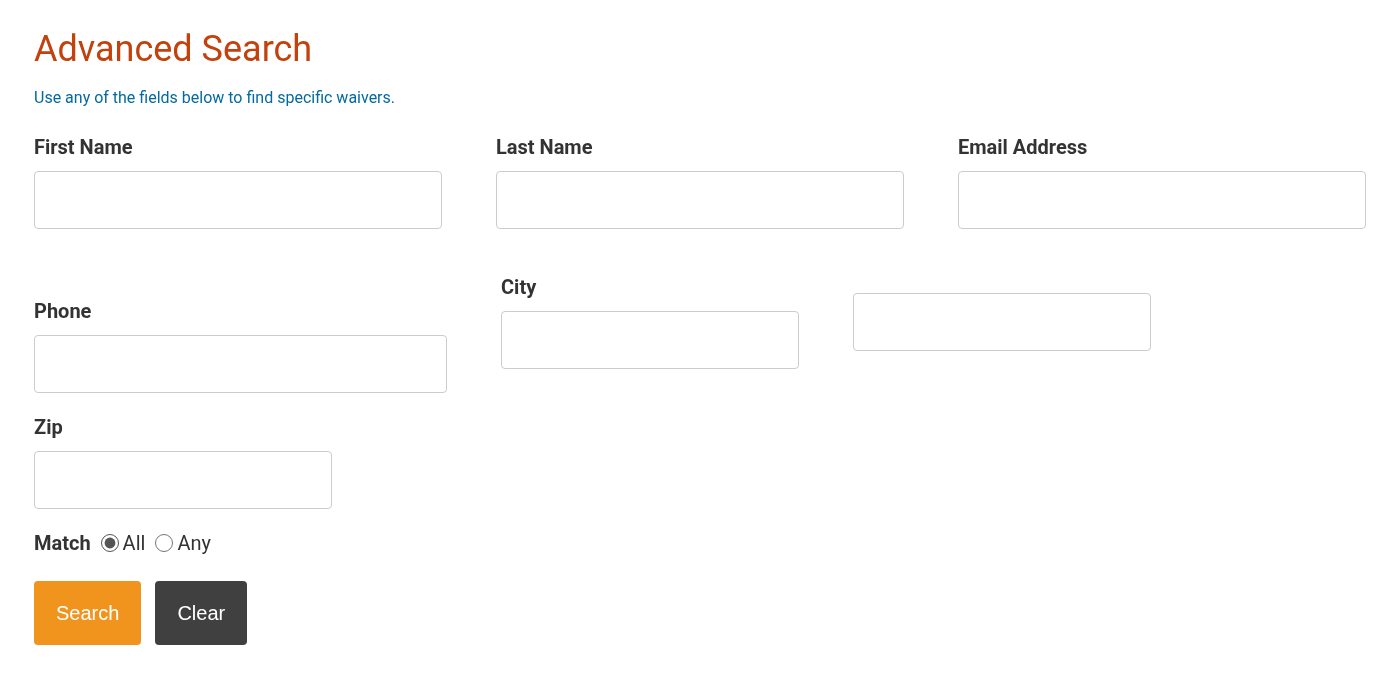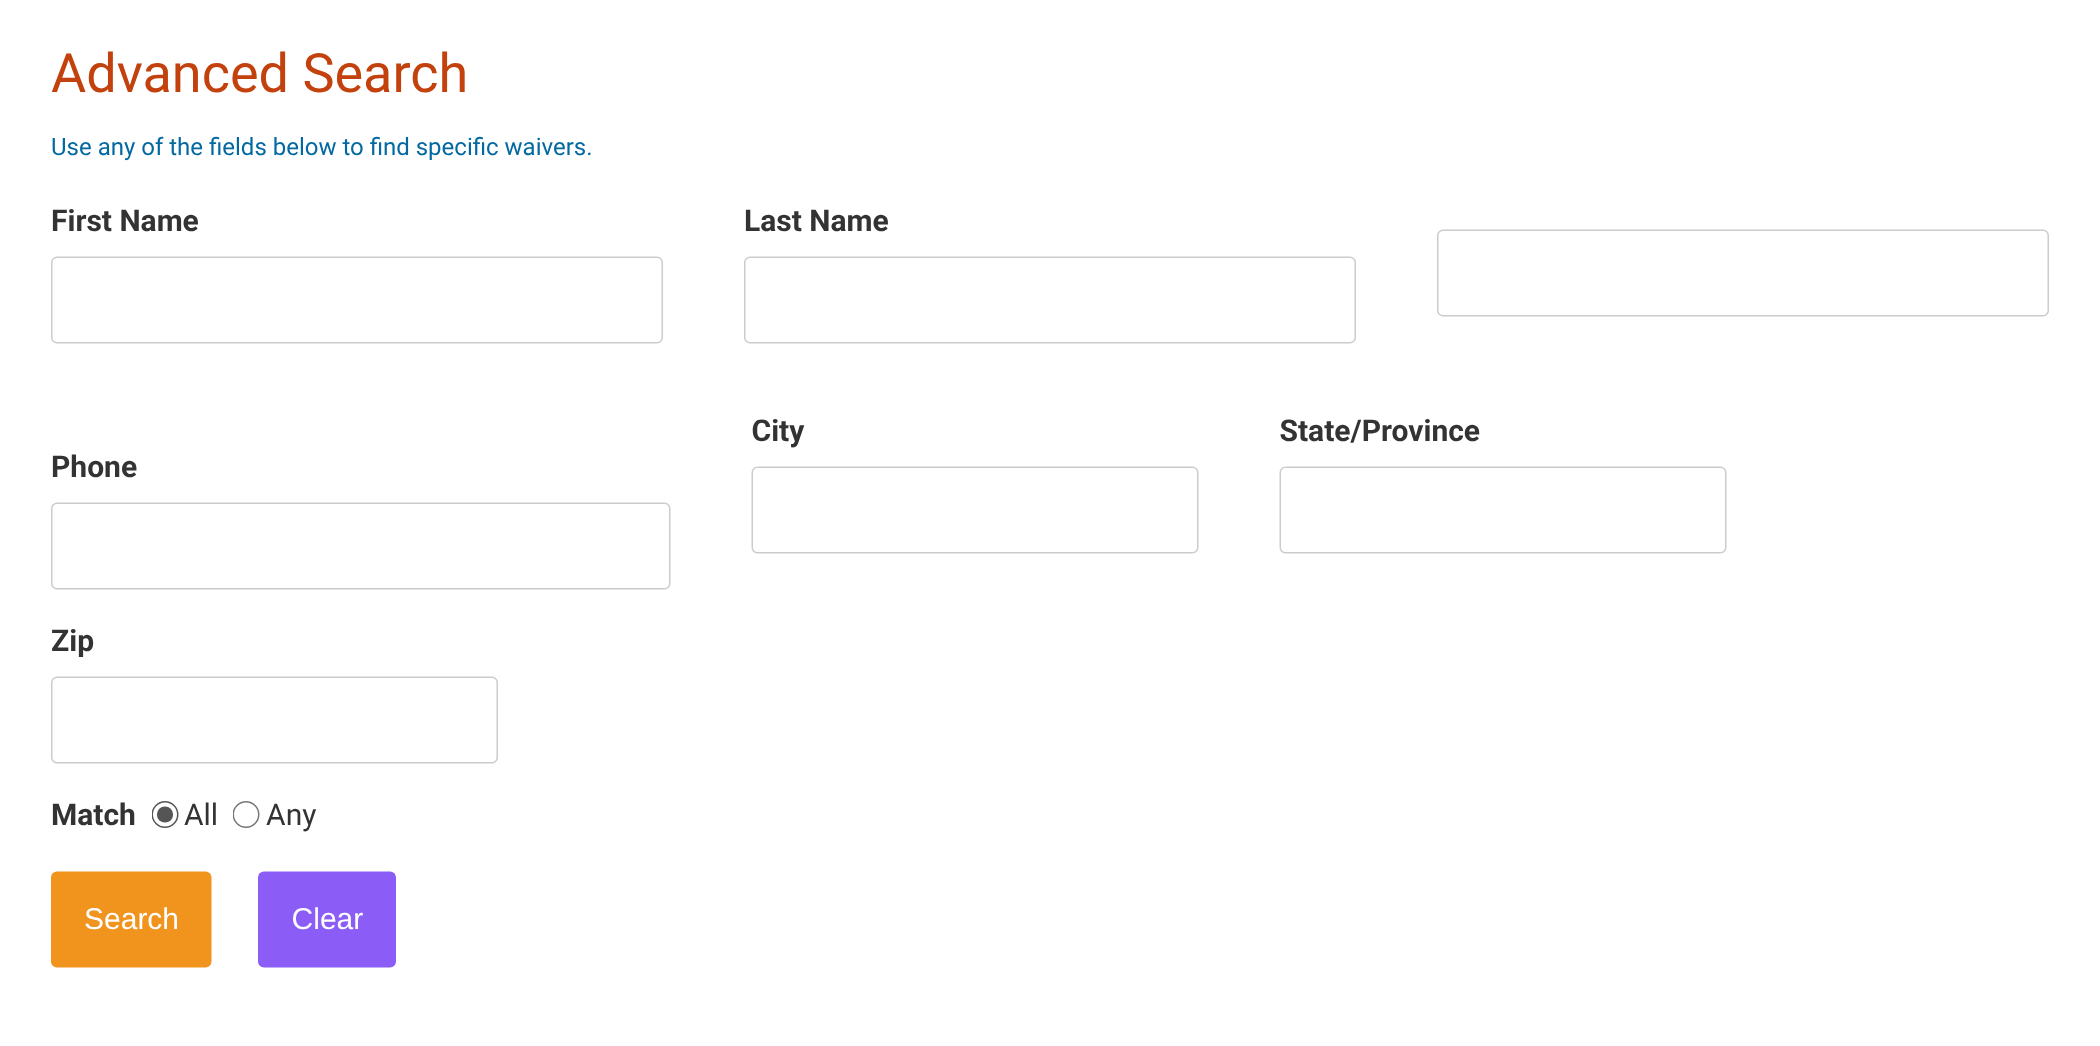--- a/index.html
+++ b/index.html
@@ -97,55 +97,54 @@
       color: #ffffff;
       cursor: pointer;
       display: inline-flex;
       align-items: center;
       justify-content: center;
     }
     .btn-search {
       background: #f0941d;
     }
     .btn-clear {
-      background: #8b5cf6;
-      margin-left: 17px;
+      background: #404040;
     }
   </style>
 </head>
 <body>
 
 <h1>Advanced Search</h1>
 <p class="subtitle">Use any of the fields below to find specific waivers.</p>
 
 <div class="form-row">
   <div class="form-group w-first">
     <label class="form-label">First Name</label>
     <input type="text" class="form-input" value="" style="">
   </div>
   <div class="form-group w-last">
     <label class="form-label">Last Name</label>
     <input type="text" class="form-input" value="" style="">
   </div>
   <div class="form-group w-email">
+    <label class="form-label">Email Address</label>
     <input type="text" class="form-input" value="" style="">
   </div>
 </div>
 
 <div class="form-row">
   <div class="form-group w-phone">
     <label class="form-label">Phone</label>
     <input type="text" class="form-input" value="" style="">
   </div>
   <div class="form-group w-city">
     <label class="form-label">City</label>
     <input type="text" class="form-input" value="" style="">
   </div>
   <div class="form-group w-state">
-    <label class="form-label">State/Province</label>
     <input type="text" class="form-input" value="" style="">
   </div>
 </div>
 
 <div class="form-row">
   <div class="form-group w-zip">
     <label class="form-label">Zip</label>
     <input type="text" class="form-input" value="" style="">
   </div>
 </div>

